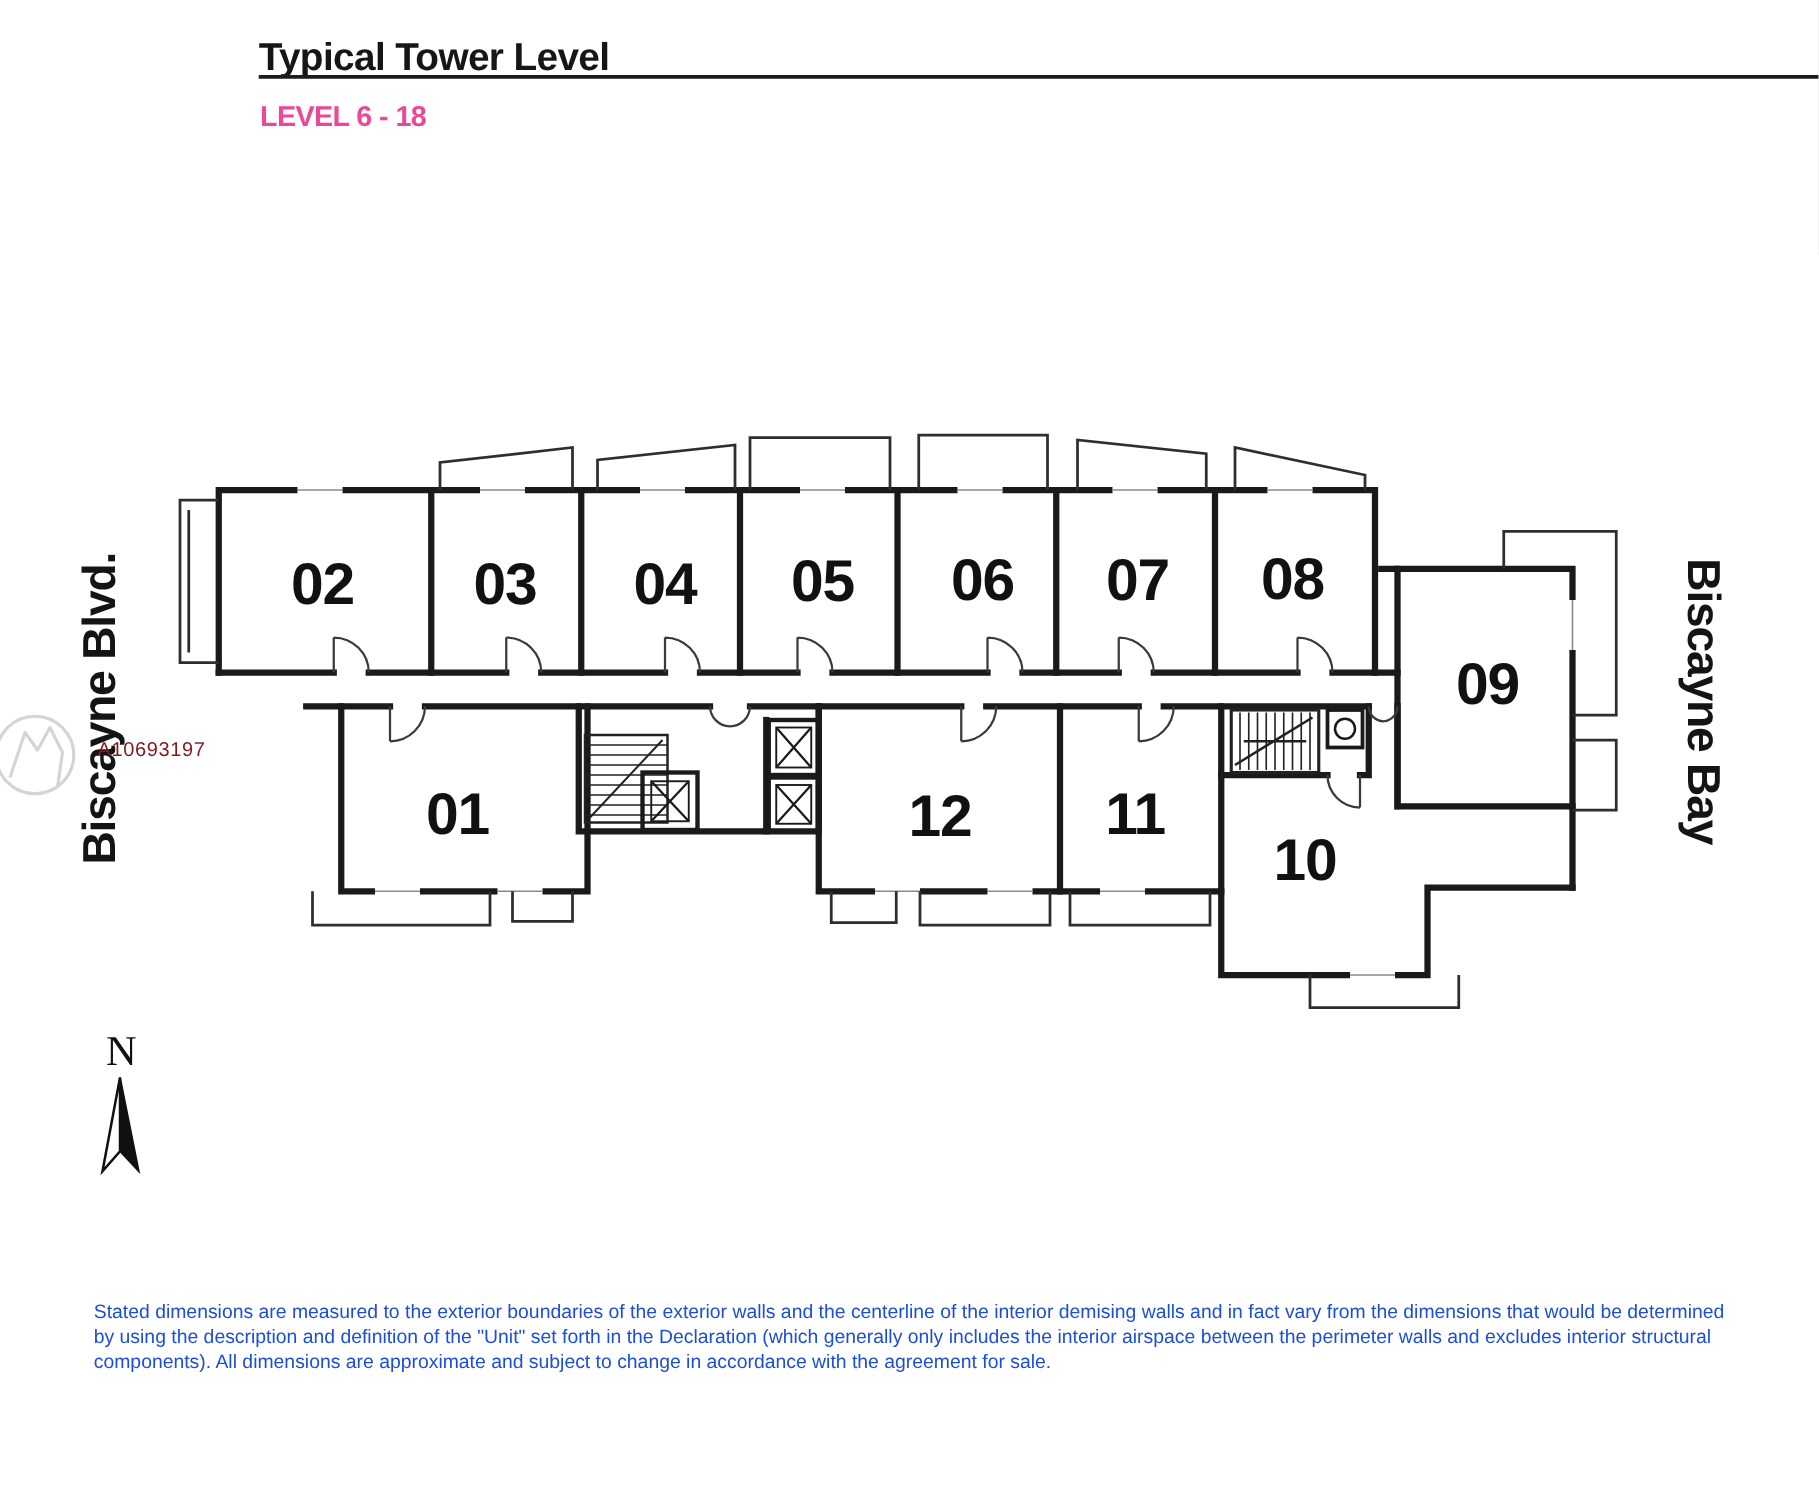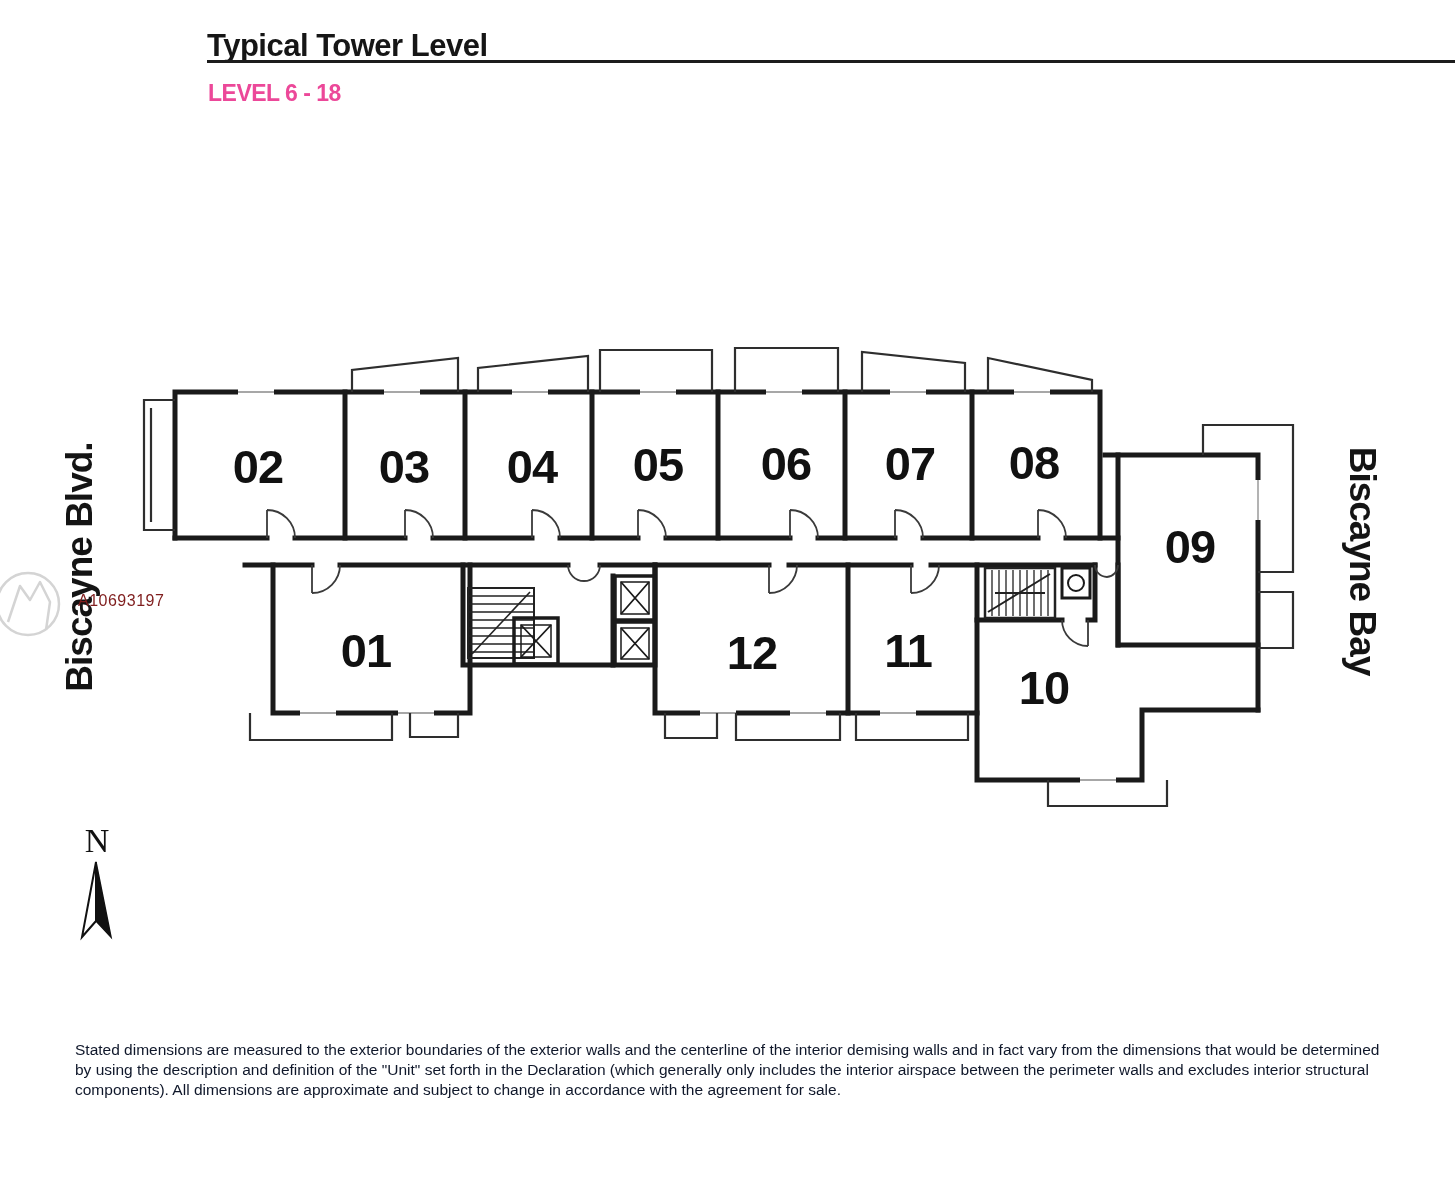--- a/index.html
+++ b/index.html
@@ -14,21 +14,21 @@
   }
   .title-rule{left:207px;top:60px;width:1248px;height:3px;background:#1c1c1c;}
   .doc-subtitle{left:208px;top:80px;font-size:23px;font-weight:bold;letter-spacing:-0.5px;color:#ec4899;}
   .street{font-size:37px;font-weight:bold;letter-spacing:-1px;color:#141414;white-space:nowrap;}
   .street-top{left:597px;top:249px;width:320px;text-align:center;}
   .street-bottom{left:597px;top:818px;width:320px;text-align:center;}
   .street-left{left:-70px;top:546px;width:300px;text-align:center;transform:rotate(-90deg);}
   .street-right{left:1212px;top:540px;width:300px;text-align:center;transform:rotate(90deg);}
   .wm-id{left:78px;top:592px;font-size:16px;letter-spacing:0.5px;color:#7f1d1d;}
   .disclaimer{
-    left:75px;top:1040px;width:1315px;font-size:15.5px;line-height:20px;color:#0f172a;
+    left:75px;top:1040px;width:1315px;font-size:15.5px;line-height:20px;color:#1d4ed8;
   }
   .notice{left:52px;top:1106px;font-size:67px;white-space:nowrap;}
   .credit{left:1100px;top:1156px;width:332px;text-align:right;font-size:27px;color:#ababab;}
   svg text.unit{
     font-family:"Liberation Sans",sans-serif;font-weight:bold;font-size:47px;
     fill:#111;letter-spacing:-1px;text-anchor:middle;
   }
   svg text.north{font-family:"Liberation Serif",serif;font-size:34px;fill:#111;text-anchor:middle;}
 </style>
 </head>

